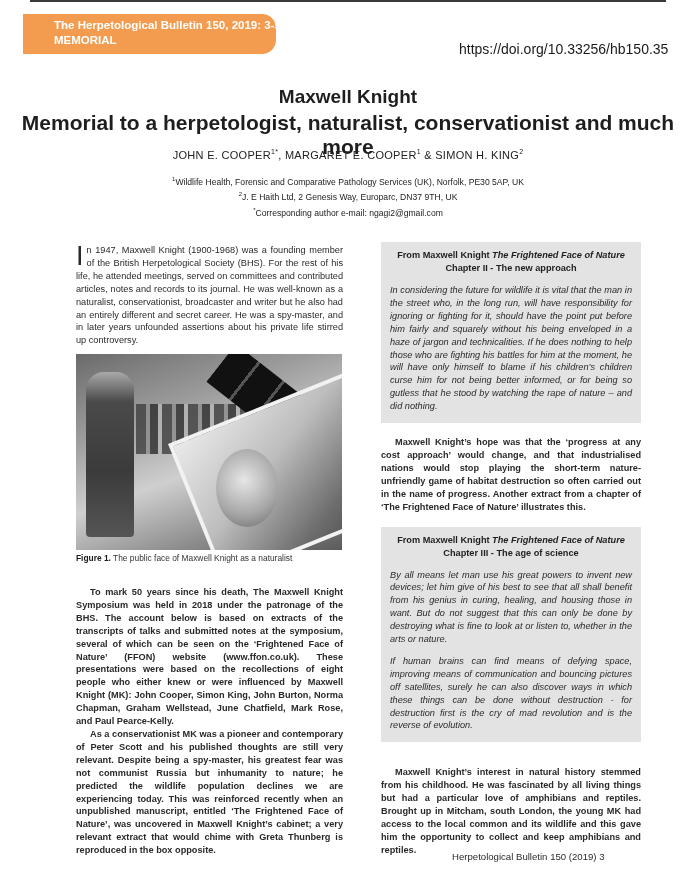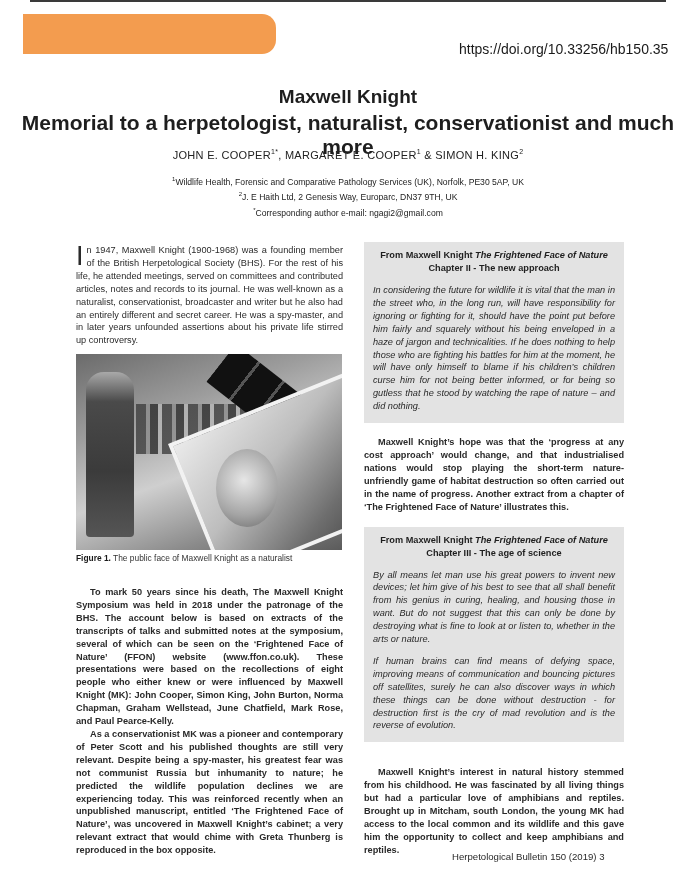--- a/index.html
+++ b/index.html
@@ -15,21 +15,21 @@
            font-size: 19px; font-weight: bold; color: #1e1e1e; }
   .subtitle { position: absolute; left: 0; width: 696px; top: 111px; text-align: center;
               font-size: 21px; font-weight: bold; color: #1e1e1e; }
   .authors { position: absolute; left: 0; width: 696px; top: 148px; text-align: center;
              font-size: 11px; letter-spacing: 0.3px; color: #222; }
   .authors sup { font-size: 7px; }
   .affils { position: absolute; left: 0; width: 696px; top: 173px; text-align: center;
             font-size: 8.6px; line-height: 12.5px; color: #222; }
   .affils sup { font-size: 6px; }
   .col-left { position: absolute; left: 76px; width: 267px; }
-  .col-right { position: absolute; left: 364px; width: 260px; }
+  .col-right { position: absolute; left: 381px; width: 260px; }
   .para { font-size: 9.2px; line-height: 12.9px; text-align: justify; margin: 0; color: #2a2a2a; }
   .indent { text-indent: 14px; font-weight: bold; }
   .dropcap { float: left; font-size: 27px; line-height: 22px; margin: 1px 3px 0 0; color: #2a2a2a; font-weight: normal; }
   .photo { position: absolute; left: 76px; top: 354px; width: 266px; height: 196px; overflow: hidden;
            background: linear-gradient(160deg, #6b6b6b 0%, #9d9d9d 30%, #cfcfcf 55%, #8a8a8a 80%, #5b5b5b 100%); }
   .photo .man { position: absolute; left: 10px; top: 18px; width: 48px; height: 165px;
                 background: linear-gradient(180deg, #a9a9a9 0%, #4a4a4a 18%, #3b3b3b 60%, #555 100%);
                 border-radius: 18px 18px 4px 4px; }
   .photo .crowd { position: absolute; left: 60px; top: 50px; width: 130px; height: 50px;
                   background: repeating-linear-gradient(90deg, #3e3e3e 0 10px, #8c8c8c 10px 14px, #2c2c2c 14px 22px, #b5b5b5 22px 26px); opacity: 0.8; }
@@ -49,20 +49,22 @@
               color: #2a2a2a; margin: 9px 0 0 0; }
   .footer { position: absolute; left: 452px; top: 851px; font-size: 9.6px; color: #2a2a2a; }
 </style>
 </head>
 <body>
 
 <div class="top-rule"></div>
 
 <div class="banner"></div>
 <div class="banner-text">
+  <div>The Herpetological Bulletin 150, 2019: 3-5</div>
+  <div>MEMORIAL</div>
 </div>
 <a class="doi">https://doi.org/10.33256/hb150.35</a>
 
 <div class="title">Maxwell Knight</div>
 <div class="subtitle">Memorial to a herpetologist, naturalist, conservationist and much more</div>
 
 <div class="authors">
   <span>JOHN E. COOPER</span><sup>1*</sup><span>, </span><span>MARGARET E. COOPER</span><sup>1</sup><span> &amp; </span><span>SIMON H. KING</span><sup>2</sup>
 </div>
 

